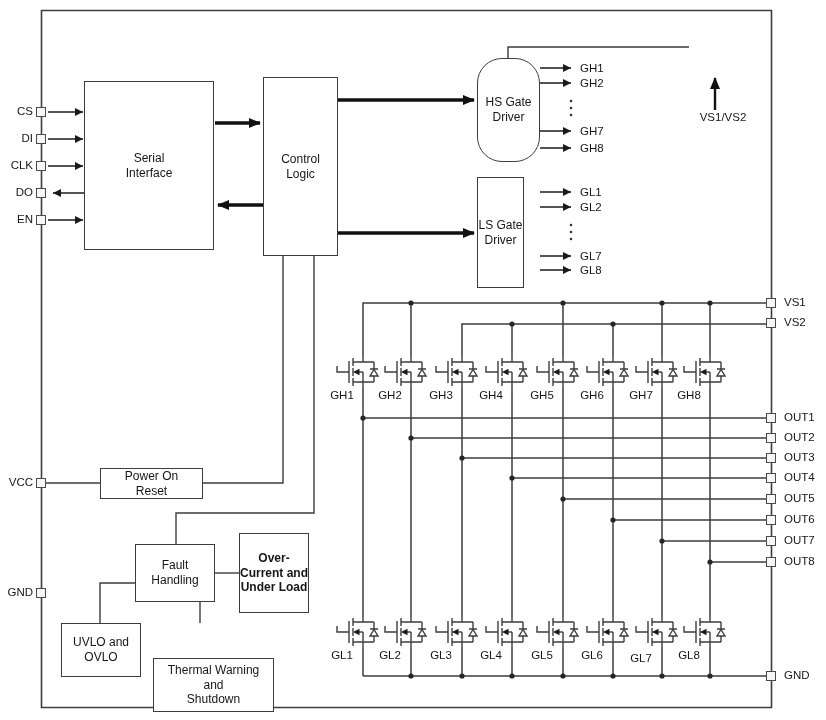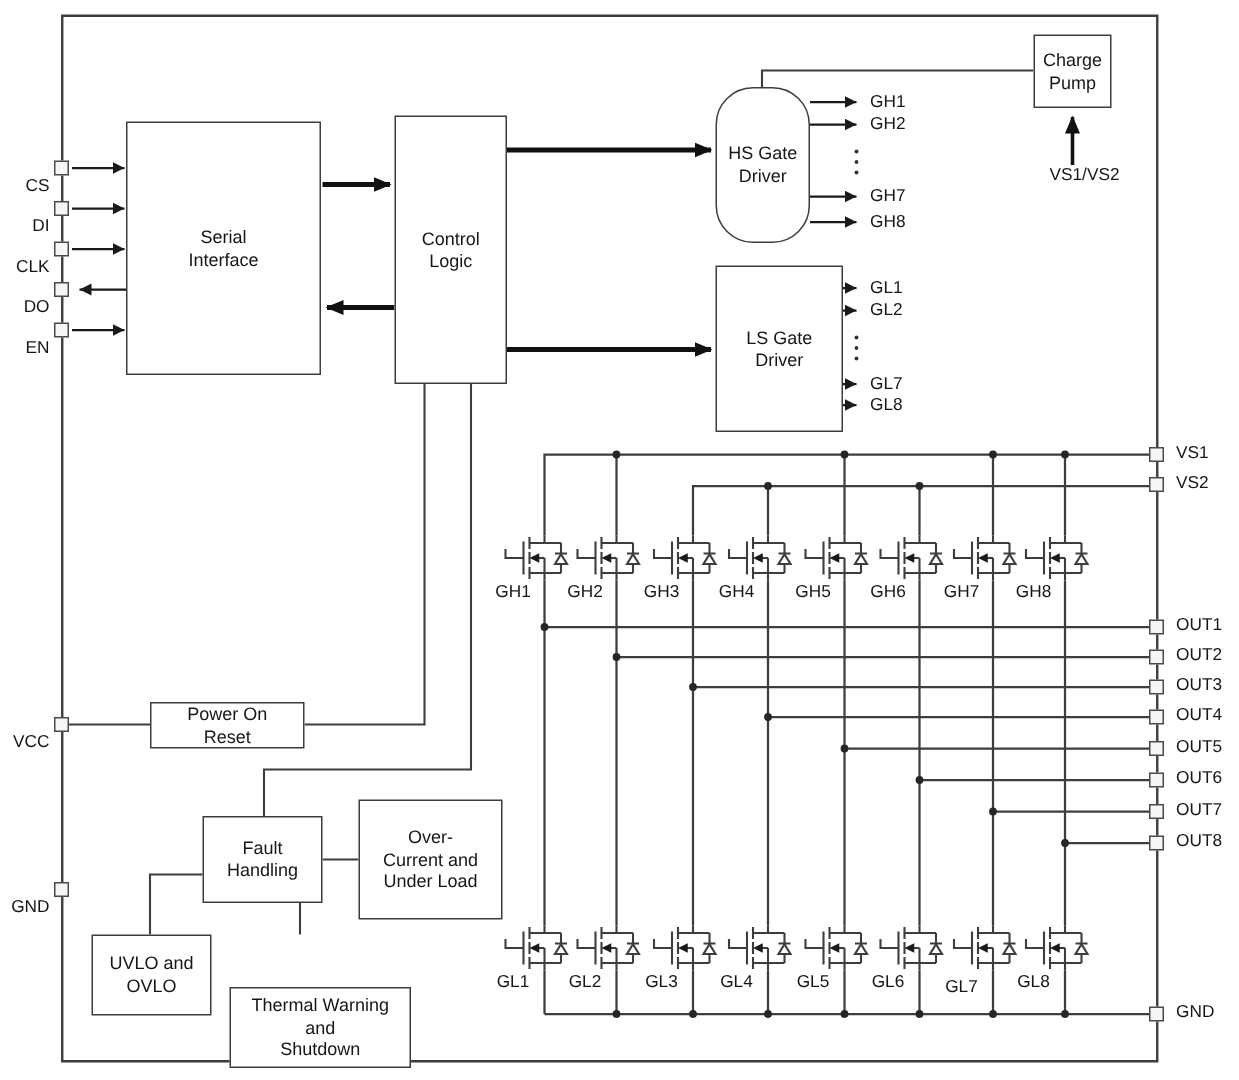--- a/index.html
+++ b/index.html
@@ -14,21 +14,21 @@
     box-sizing:border-box;
   }
   .blk span{white-space:pre-line;font-size:12px;line-height:1.23;color:#161616;}
   .pin-sq{
     position:absolute;width:10px;height:10px;background:#f6f6f6;
     border:1.6px solid #4a4a4a;box-sizing:border-box;
   }
   .pin-label{
     position:absolute;font-size:11.5px;line-height:13px;color:#161616;
   }
-  .pin-label.left{width:33px;left:0;text-align:right;margin-top:13px;}
+  .pin-label.left{width:33px;left:0;text-align:right;}
   .pin-label.right{width:44px;left:784px;text-align:left;}
   .fet-label{
     position:absolute;width:30px;text-align:center;
     font-size:11.5px;line-height:13px;color:#161616;
   }
   .drv-label{
     position:absolute;width:42px;text-align:left;
     font-size:11.5px;line-height:14px;color:#161616;
   }
   .supply-label{
@@ -178,37 +178,33 @@
 Logic</span>
   </div>
   <div class="blk" style="left:84px;top:81px;width:130px;height:169px;">
     <span>Serial
 Interface</span>
   </div>
   <div class="blk" style="left:477px;top:58px;width:63px;height:104px;border-radius:25px;">
     <span>HS Gate
 Driver</span>
   </div>
-  <div class="blk" style="left:477px;top:177px;width:85px;height:111px;">
+  <div class="blk" style="left:477px;top:177px;width:47px;height:111px;">
     <span>LS Gate
 Driver</span>
-  </div>
-  <div class="blk" style="left:689px;top:23px;width:52px;height:49px;">
-    <span>Charge
-Pump</span>
   </div>
   <div class="blk" style="left:100px;top:468px;width:103px;height:31px;">
     <span>Power On
 Reset</span>
   </div>
   <div class="blk" style="left:135px;top:544px;width:80px;height:58px;">
     <span>Fault
 Handling</span>
   </div>
-  <div class="blk" style="left:239px;top:533px;width:96px;height:80px;">
+  <div class="blk" style="left:239px;top:533px;width:70px;height:80px;font-weight:bold;">
     <span>Over-
 Current and
 Under Load</span>
   </div>
   <div class="blk" style="left:61px;top:623px;width:80px;height:54px;">
     <span>UVLO and
 OVLO</span>
   </div>
   <div class="blk" style="left:153px;top:658px;width:121px;height:54px;font-size:11.5px;">
     <span>Thermal Warning

